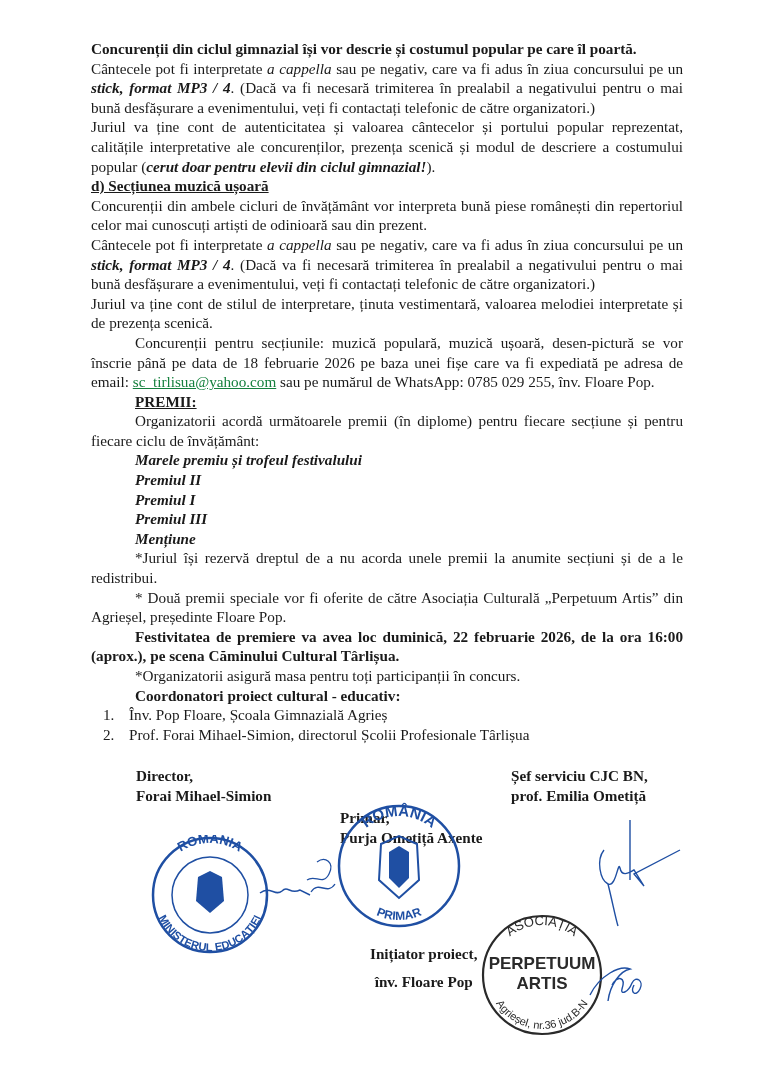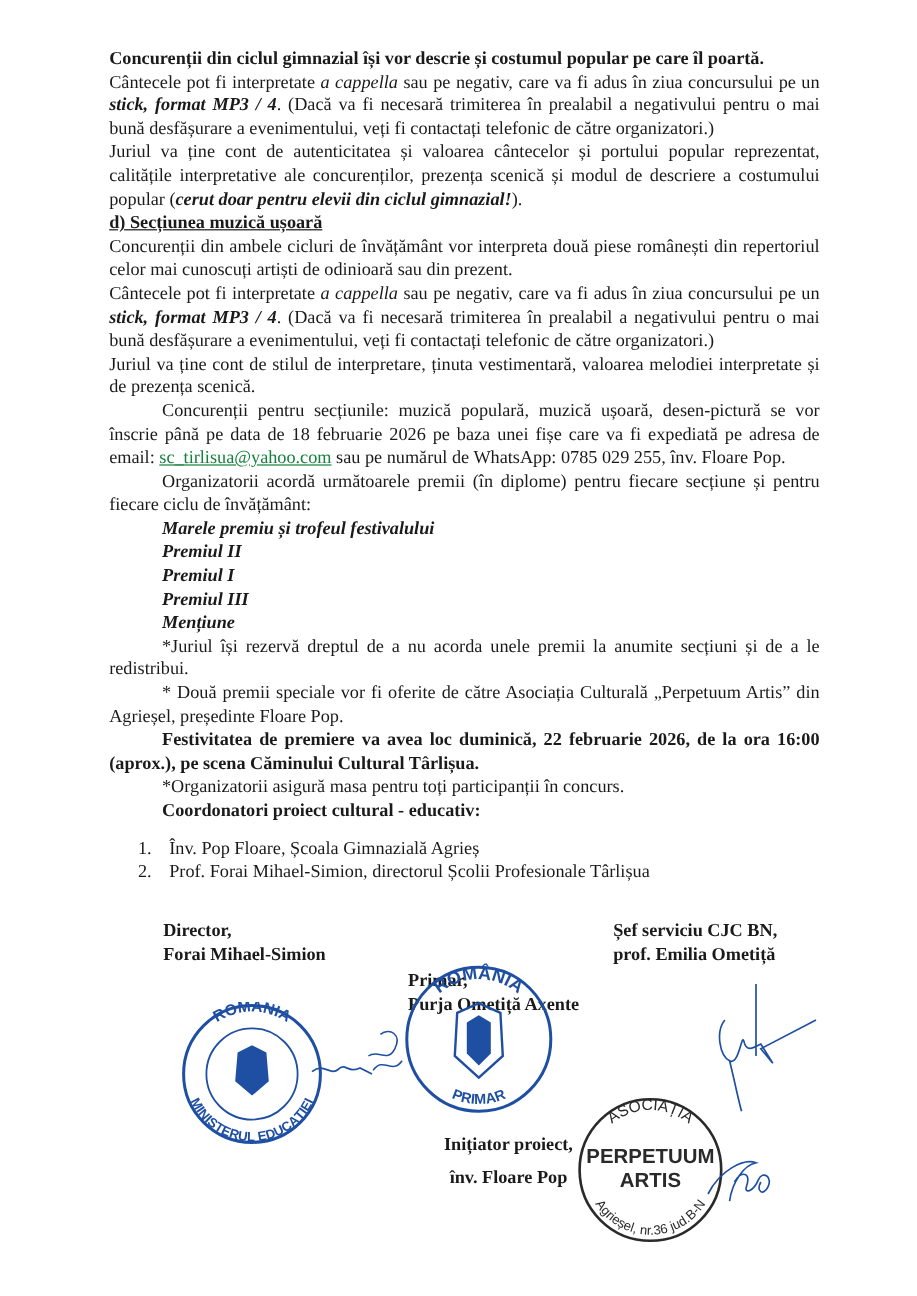--- a/index.html
+++ b/index.html
@@ -7,48 +7,49 @@
          font-family: "Liberation Serif", "DejaVu Serif", serif; color: #1a1a1a; }
   .page { position: absolute; left: 91px; top: 0; width: 592px; font-size: 15.2px; line-height: 19.6px; }
   .p { margin: 0; text-align: justify; }
   .indent { text-indent: 44px; }
   .bi { font-weight: bold; font-style: italic; }
   .i { font-style: italic; }
   .b { font-weight: bold; }
   .u { text-decoration: underline; }
   .l44 { padding-left: 44px; }
   a.email { color: #15803d; text-decoration: underline; }
-  ol.coord { margin: 12px; padding-left: 0; list-style: none; }
+  ol.coord { margin: 0; padding-left: 0; list-style: none; }
   ol.coord li { padding-left: 12px; }
   ol.coord li span.num { display: inline-block; width: 26px; }
   .sig { position: absolute; font-weight: bold; font-size: 15.2px; line-height: 20px; }
   .stamp { position: absolute; }
 </style>
 </head>
 <body>
 
 <div class="page">
   <div style="height:39px"></div>
 
   <p class="p b">Concurenții din ciclul gimnazial își vor descrie și costumul popular pe care îl poartă.</p>
 
   <p class="p"><span>Cântecele pot fi interpretate </span><span class="i">a cappella</span><span> sau pe negativ, care va fi adus în ziua concursului pe un </span><span class="bi">stick, format MP3 / 4</span><span>. (Dacă va fi necesară trimiterea în prealabil a negativului pentru o mai bună desfășurare a evenimentului, veți fi contactați telefonic de către organizatori.)</span></p>
 
   <p class="p"><span>Juriul va ține cont de autenticitatea și valoarea cântecelor și portului popular reprezentat, calitățile interpretative ale concurenților, prezența scenică și modul de descriere a costumului popular (</span><span class="bi">cerut doar pentru elevii din ciclul gimnazial!</span><span>).</span></p>
 
   <p class="p b u" style="display:inline-block">d)  Secțiunea muzică ușoară</p>
 
-  <p class="p">Concurenții din ambele cicluri de învățământ vor interpreta două piese românești din repertoriul celor mai cunoscuți artiști de odinioară sau din prezent.</p>
+  <p class="p">Concurenții din ambele cicluri de învățământ vor interpreta bună piese românești din repertoriul celor mai cunoscuți artiști de odinioară sau din prezent.</p>
 
   <p class="p"><span>Cântecele pot fi interpretate </span><span class="i">a cappella</span><span> sau pe negativ, care va fi adus în ziua concursului pe un </span><span class="bi">stick, format MP3 / 4</span><span>. (Dacă va fi necesară trimiterea în prealabil a negativului pentru o mai bună desfășurare a evenimentului, veți fi contactați telefonic de către organizatori.)</span></p>
 
   <p class="p">Juriul va ține cont de stilul de interpretare, ținuta vestimentară,  valoarea melodiei interpretate și de prezența scenică.</p>
 
   <p class="p indent"><span>Concurenții pentru secțiunile: muzică populară, muzică ușoară, desen-pictură se vor înscrie până pe data de 18 februarie 2026 pe baza unei fișe care va fi expediată pe adresa de email: </span><a class="email" href="#">sc_tirlisua@yahoo.com</a><span> sau pe numărul de WhatsApp: 0785 029 255, înv. Floare Pop.</span></p>
 
+  <p class="p l44"><span class="b u">PREMII:</span></p>
 
   <p class="p indent">Organizatorii acordă următoarele premii (în diplome) pentru fiecare secțiune și pentru fiecare ciclu de învățământ:</p>
 
   <div class="l44">
     <div class="bi">Marele premiu și trofeul festivalului</div>
     <div class="bi">Premiul II</div>
     <div class="bi">Premiul I</div>
     <div class="bi">Premiul III</div>
     <div class="bi">Mențiune</div>
   </div>

